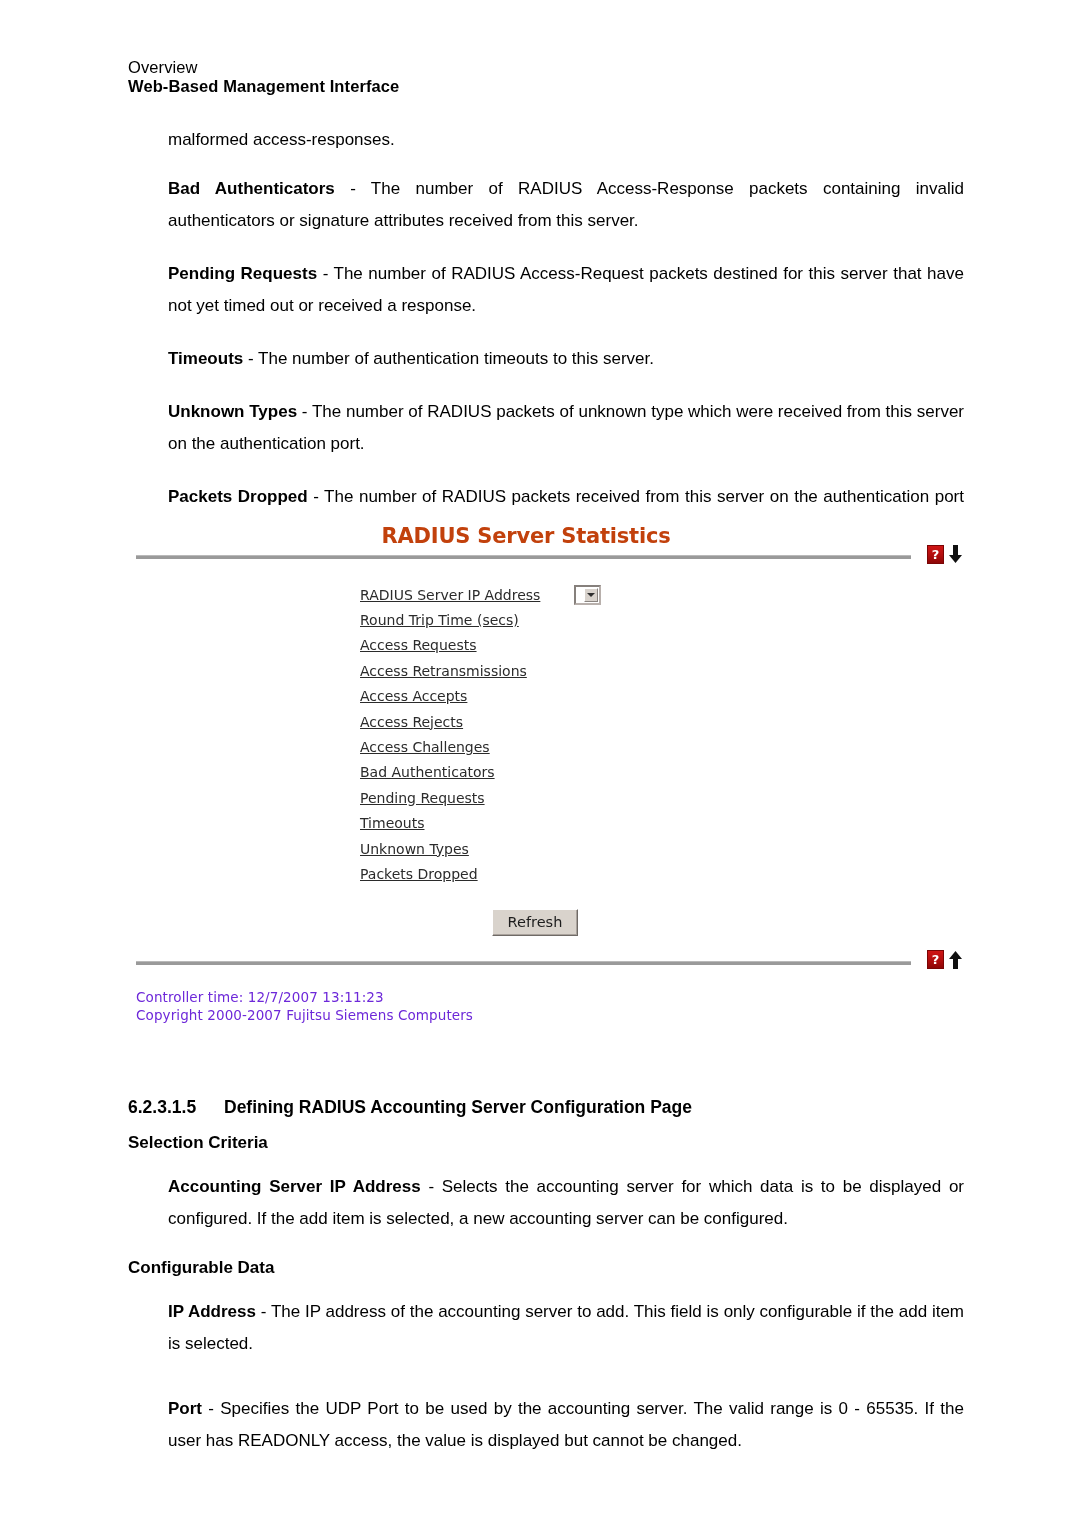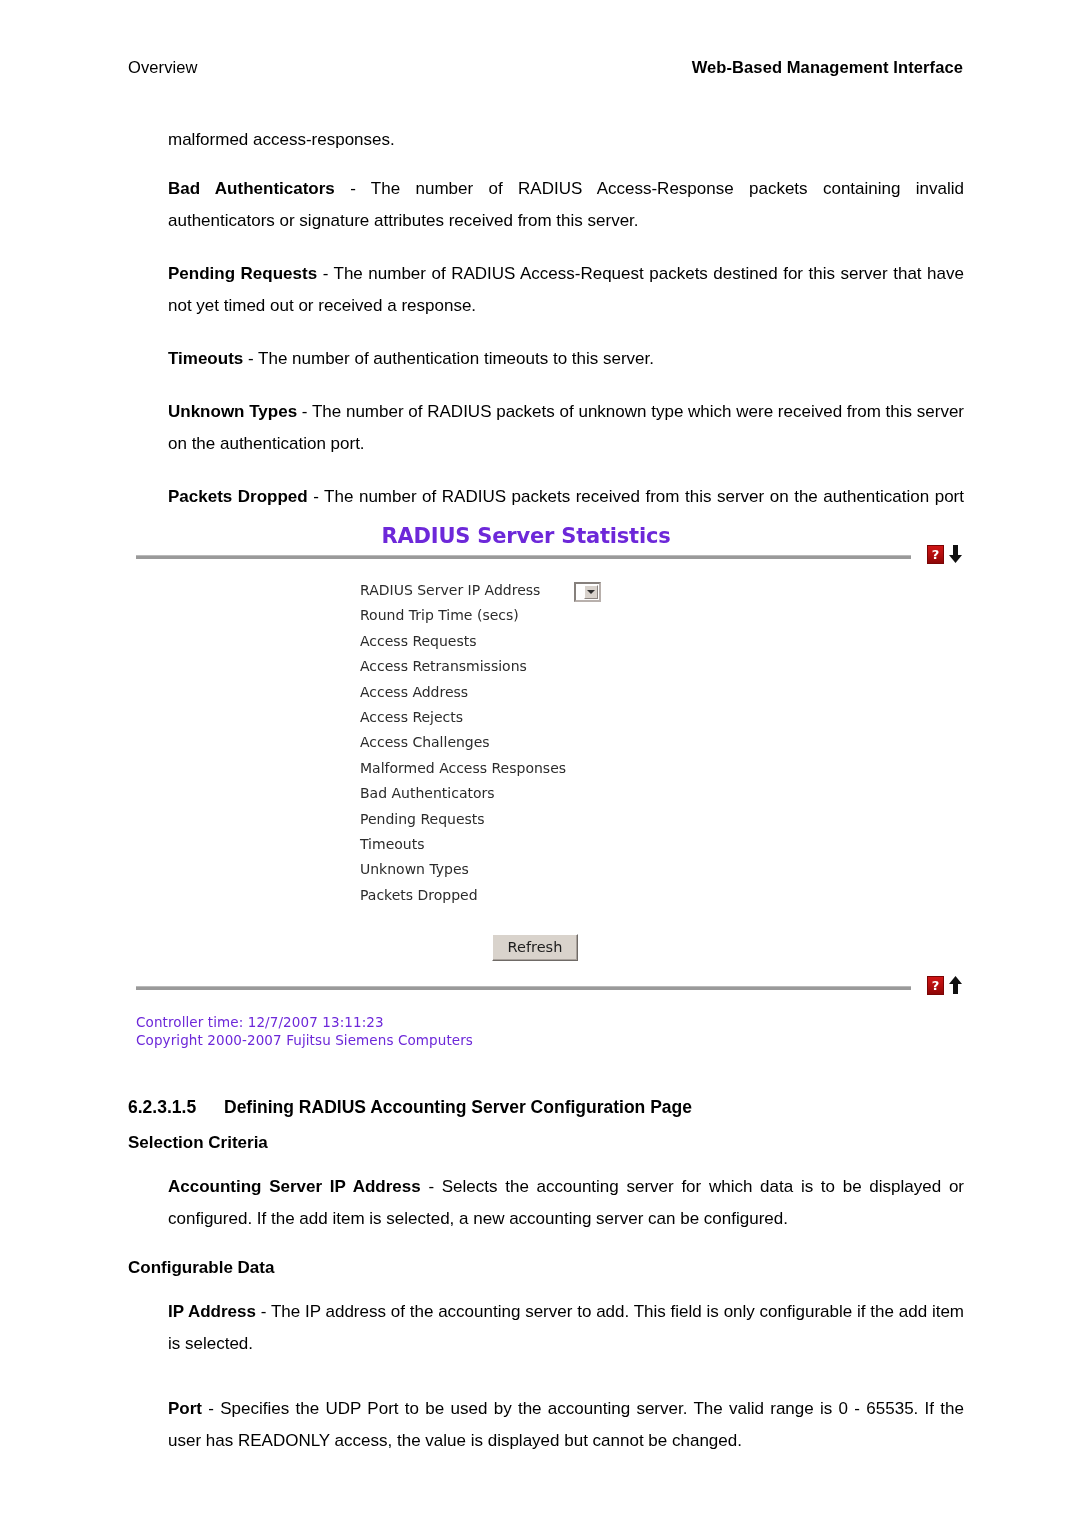--- a/index.html
+++ b/index.html
@@ -19,20 +19,21 @@
   
   .page-header {
     position: absolute;
     top: 58px;
     left: 128px;
     width: 835px;
     display: flex;
     justify-content: space-between;
     font-size: 16.5px;
     letter-spacing: .1px;
+    flex-direction: column;
   }
   .page-header .hdr-left  { font-weight: 400; }
   .page-header .hdr-right { font-weight: 700; }
 
   
   .content {
     position: absolute;
     top: 128px;
     left: 128px;
     width: 836px;
@@ -79,21 +80,21 @@
     top: 516px;
     width: 836px;
     height: 508px;
     background: #ffffff;
   }
   .fig-title {
     text-align: center;
     font-family: "DejaVu Sans", sans-serif;
     font-size: 21px;
     font-weight: 700;
-    color: #6d28d9;
+    color: #c2410c;
     letter-spacing: -.2px;
     margin: 8px 0 0 0;
     padding-right: 40px;
   }
   .rule-row {
     position: relative;
     height: 18px;
   }
   .hrule {
     position: absolute;
@@ -135,21 +136,22 @@
   .fields {
     margin-top: 16px;
     padding-left: 232px;
     font-family: "DejaVu Sans", sans-serif;
     font-size: 14px;
     color: #2b2b2b;
   }
   .field-row {
     height: 25.4px;
     display: flex;
-    align-items: flex-start;
+    align-items: center;
+    text-decoration: underline;
   }
   .field-label { white-space: nowrap; }
   .select-box {
     margin-left: 34px;
     width: 27px;
     height: 20px;
     background: #ffffff;
     border: 2px solid #b8b0ac;
     border-top-color: #86807c;
     border-left-color: #86807c;
@@ -282,34 +284,31 @@
 
     <div class="field-row">
       <span class="field-label">Access Requests</span>
     </div>
 
     <div class="field-row">
       <span class="field-label">Access Retransmissions</span>
     </div>
 
     <div class="field-row">
-      <span class="field-label">Access Address</span>
+      <span class="field-label">Access Accepts</span>
     </div>
 
     <div class="field-row">
       <span class="field-label">Access Rejects</span>
     </div>
 
     <div class="field-row">
       <span class="field-label">Access Challenges</span>
     </div>
 
-    <div class="field-row">
-      <span class="field-label">Malformed Access Responses</span>
-    </div>
 
     <div class="field-row">
       <span class="field-label">Bad Authenticators</span>
     </div>
 
     <div class="field-row">
       <span class="field-label">Pending Requests</span>
     </div>
 
     <div class="field-row">

